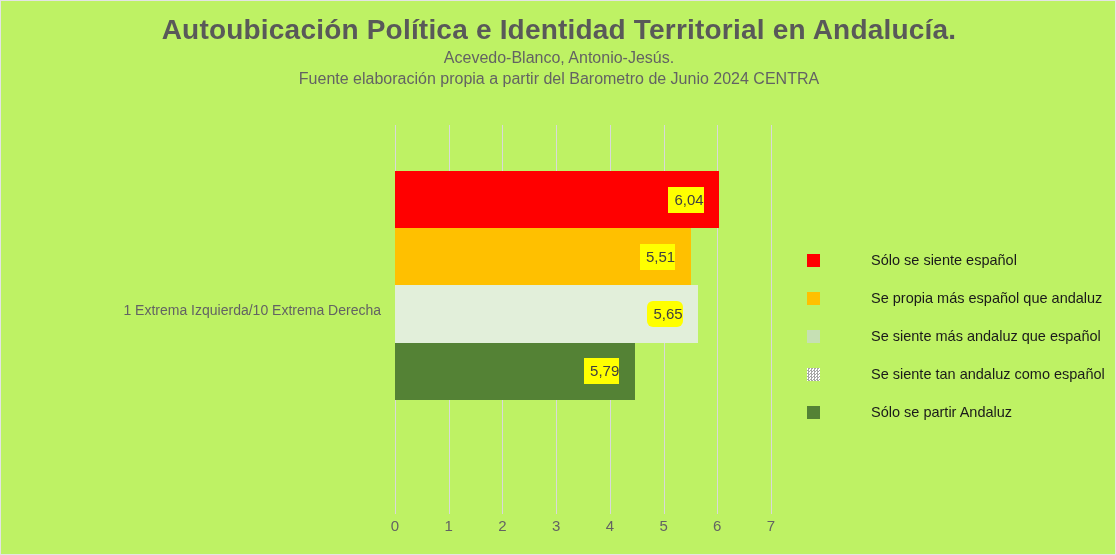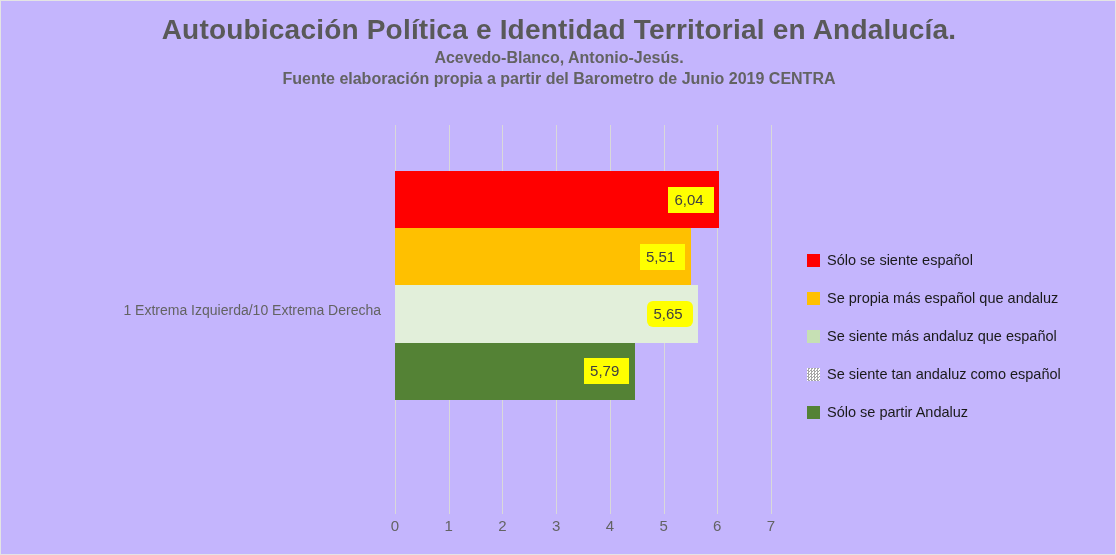--- a/index.html
+++ b/index.html
@@ -8,21 +8,21 @@
     background: #ffffff;
   }
   body {
     font-family: "Liberation Sans", sans-serif;
   }
 
   #chart-frame {
     position: relative;
     width: 1116px;
     height: 555px;
-    background: #c4b5fd;
+    background: #bef264;
     border: 1px solid #e4e4e4;
     box-sizing: border-box;
     overflow: hidden;
   }
 
   
   #title-block {
     position: absolute;
     left: 0;
     top: 12px;
@@ -31,21 +31,21 @@
   }
   #chart-title {
     font-size: 28px;
     font-weight: bold;
     color: #595959;
     line-height: 34px;
     letter-spacing: 0.2px;
   }
   .chart-subtitle {
     font-size: 16px;
-    font-weight: bold;
+    font-weight: normal;
     color: #636363;
     line-height: 21px;
   }
   #category-label {
     position: absolute;
     left: 60px;
     top: 301px;
     width: 320px;
     text-align: right;
     font-size: 14px;
@@ -96,21 +96,21 @@
     height: 57.2px;
   }
   .bar-value {
     position: absolute;
     top: 50%;
     transform: translateY(-50%);
     background: #ffff00;
     color: #404040;
     font-size: 15px;
     line-height: 15px;
-    padding: 5px 10px 6px 6px;
+    padding: 5px 0 6px 6px;
     white-space: nowrap;
   }
 
   
   #x-ticks {
     position: absolute;
     left: 394px;
     top: 505px;
     width: 376px;
     height: 10px;
@@ -143,20 +143,21 @@
   #legend {
     position: absolute;
     left: 806px;
     top: 240px;
     width: 300px;
   }
   .legend-item {
     display: flex;
     align-items: center;
     height: 38px;
+    gap: 44px;
   }
   .legend-swatch {
     width: 13px;
     height: 13px;
     margin-right: 7px;
     flex: 0 0 auto;
   }
   .legend-label {
     font-size: 14.5px;
     color: #1a1a1a;
@@ -164,21 +165,21 @@
   }
 </style>
 </head>
 <body>
 
 <div id="chart-frame">
 
   <div id="title-block">
     <div id="chart-title">Autoubicación Política e Identidad Territorial en Andalucía.</div>
     <div class="chart-subtitle">Acevedo-Blanco, Antonio-Jesús.</div>
-    <div class="chart-subtitle">Fuente elaboración propia a partir del Barometro de Junio 2019  CENTRA</div>
+    <div class="chart-subtitle">Fuente elaboración propia a partir del Barometro de Junio 2024  CENTRA</div>
   </div>
 
   <div id="category-label">1 Extrema Izquierda/10 Extrema Derecha</div>
 
   <div id="plot-area">
     <div id="axis-line-zero"></div>
     <div id="gridlines">
         <div class="gridline" style="left: 53.7143px;"></div>
         <div class="gridline" style="left: 107.429px;"></div>
         <div class="gridline" style="left: 161.143px;"></div>

